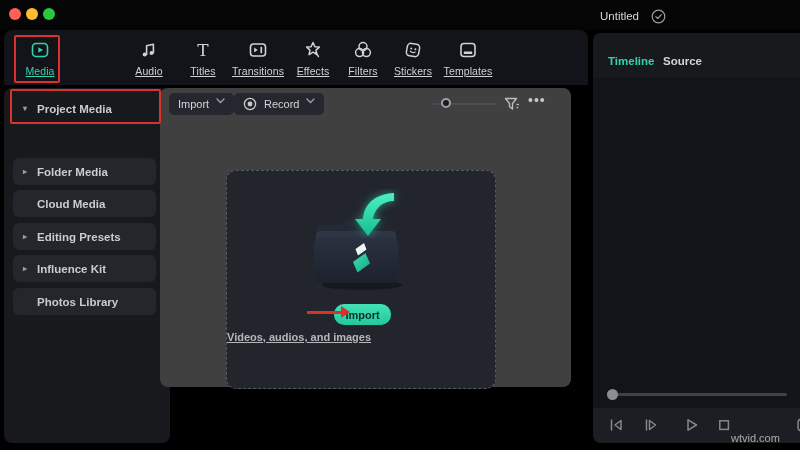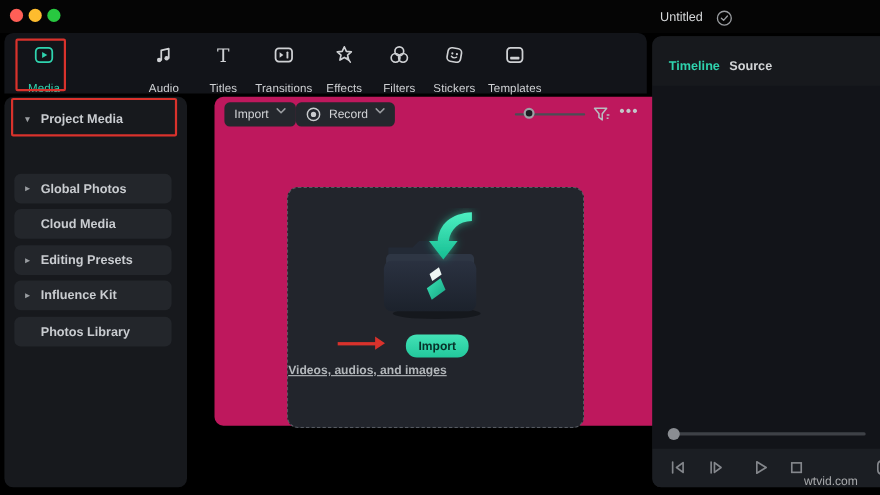--- a/index.html
+++ b/index.html
@@ -18,39 +18,39 @@
   .light.red    { left:9px;  background:#ff5f57; }
   .light.yellow { left:26px; background:#febc2e; }
   .light.green  { left:43px; background:#28c840; }
   .doc-title { left:600px; top:10px; font-size:11.5px; color:#d6d8da; }
   .check-badge { left:651px; top:9px; width:15px; height:15px; color:#9a9da1; }
 
   
   .navbar { left:4px; top:30px; width:584px; height:55px; background:#121419; border-radius:8px 8px 0 0; }
   .tab { position:absolute; top:8px; width:80px; height:44px; text-align:center; cursor:default; }
   .tab .ticon { display:block; height:24px; margin-top:1px; color:#cfd1d4; }
-  .tab .tlabel { display:block; font-size:10.5px; margin-top:12px; color:#cfd1d4; letter-spacing:0.1px; }
+  .tab .tlabel { display:block; font-size:10.5px; margin-top:2px; color:#cfd1d4; letter-spacing:0.1px;text-decoration:underline; }
   .tab.active .ticon, .tab.active .tlabel { color:#2fd3ae; }
   svg { vertical-align:top; }
 
   
   .anno-box { border:2.5px solid #d9322c; border-radius:2px; pointer-events:none; z-index:40; }
   .anno-arrow-line { height:3px; background:#d9322c; z-index:40; }
   .anno-arrow-head { width:0; height:0; border-top:6px solid transparent; border-bottom:6px solid transparent; border-left:9px solid #d9322c; z-index:40; }
 
   
   .sidebar { left:4px; top:88px; width:166px; height:355px; background:#17191d; border-radius:8px; }
   .side-row { position:absolute; left:9px; width:143px; height:27px; border-radius:6px;
               display:flex; align-items:center; font-size:11.5px; font-weight:bold; color:#c9ccd0; }
   .side-row .caret { width:24px; text-align:center; font-size:8px; color:#9a9da1; flex:0 0 24px; }
   .side-row.btn { background:#23262b; }
   .side-row.teal { color:#2fd3ae; }
 
   
-  .mainpanel { left:195px; top:88px; width:411px; height:299px; background:#be185d; border-radius:8px; }
+  .mainpanel { left:160px; top:88px; width:411px; height:299px; background:#404040; border-radius:8px; }
   .tool-btn { position:absolute; top:5px; height:22px; background:#24272d; border-radius:5px;
               display:flex; align-items:center; font-size:11px; color:#d2d4d7; padding:0 9px; gap:7px; }
   .chev { color:#9a9da1; }
   .slider-track { position:absolute; top:15px; left:273px; width:64px; height:2px; background:#4a4e54; border-radius:2px; }
   .slider-knob { position:absolute; top:-5px; left:8px; width:10px; height:10px; border:2px solid #9da0a4; border-radius:50%; background:#1a1c21; }
   .icon-btn { position:absolute; top:5px; color:#b9bcc0; }
   .dots { font-size:14px; letter-spacing:1px; color:#c4c6c9; }
 
   
   .dropzone { position:absolute; left:66px; top:82px; width:270px; height:219px;
@@ -173,21 +173,21 @@
   </div>
 </div>
 
 <div class="abs sidebar">
   <div class="side-row" style="top:7px">
     <span class="caret">▾</span>
     <span>Project Media</span>
   </div>
   <div class="side-row btn" style="top:70px">
     <span class="caret">▸</span>
-    <span>Global Photos</span>
+    <span>Folder Media</span>
   </div>
   <div class="side-row btn" style="top:102px">
     <span class="caret"></span>
     <span>Cloud Media</span>
   </div>
   <div class="side-row btn" style="top:135px">
     <span class="caret">▸</span>
     <span>Editing Presets</span>
   </div>
   <div class="side-row btn" style="top:167px">

